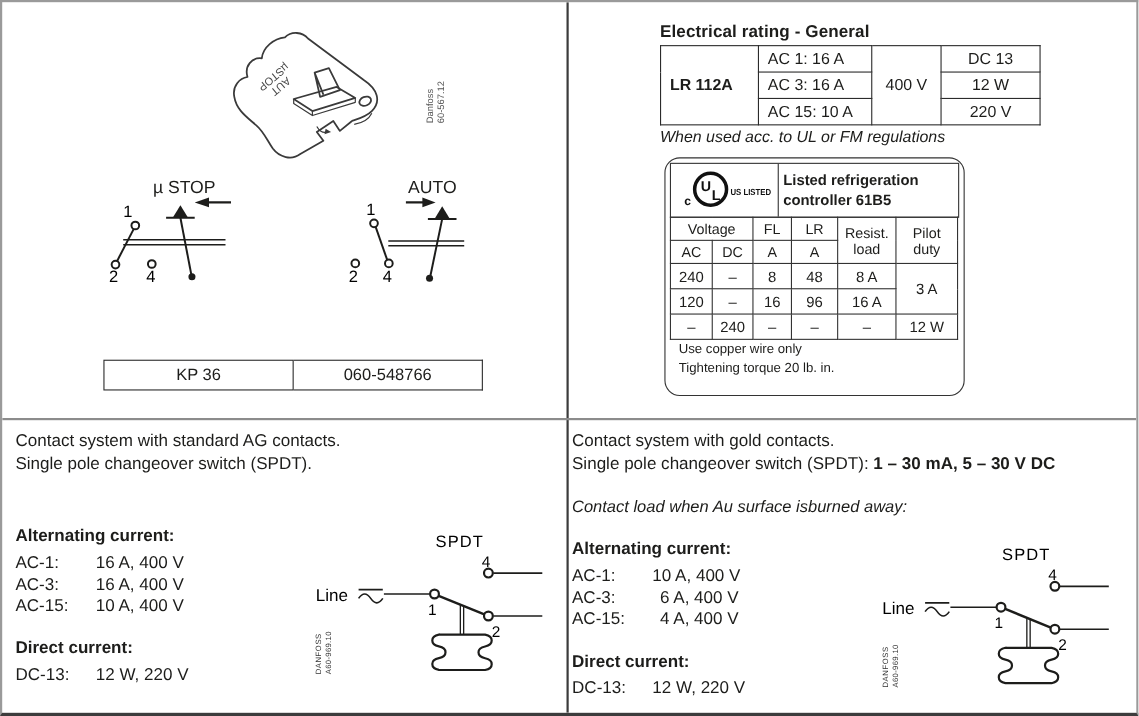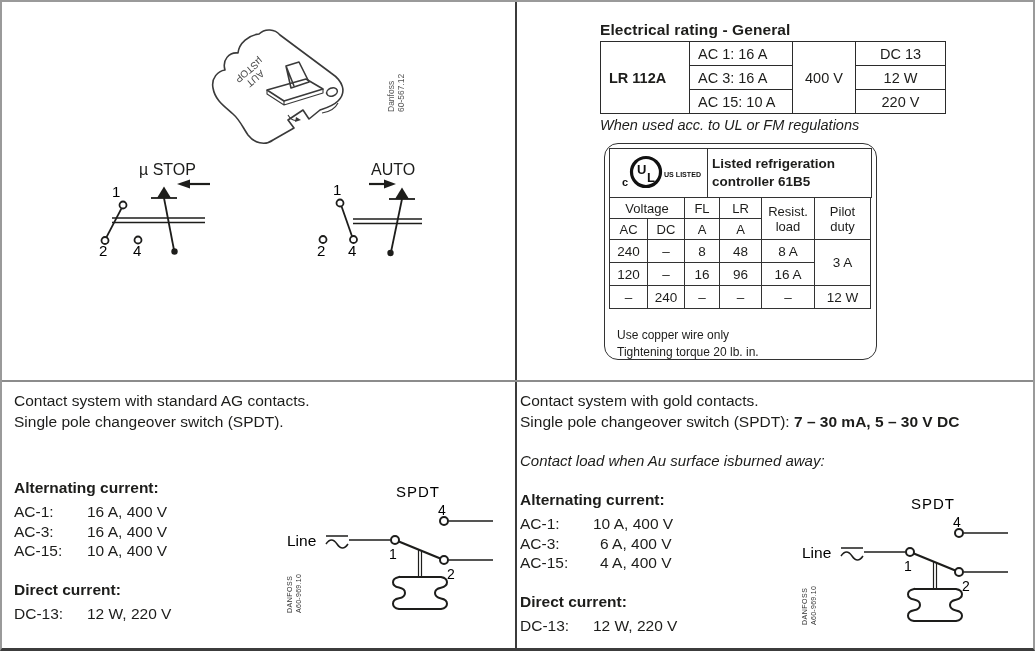--- a/index.html
+++ b/index.html
@@ -24,21 +24,21 @@
 
   
   .ul-box{box-sizing:border-box;width:273px;height:217px;border:1.6px solid #333;border-radius:14px;padding:4px;background:#fff}
   .ul-header{display:flex;border:1.1px solid #333;height:50px;box-sizing:border-box}
   .ul-logo-cell{width:97px;border-right:1.1px solid #333;display:flex;align-items:center;justify-content:center}
   .ul-title-cell{flex:1;display:flex;align-items:center;justify-content:center;text-align:left;font-weight:bold;font-size:13.5px;line-height:1.3;padding:0 4px}
   .ul-table{border-collapse:collapse;margin-top:-1px;table-layout:fixed;width:261px}
   .ul-table th,.ul-table td{border:1.1px solid #333;text-align:center;padding:0}
   .ul-table th{font-weight:normal;font-size:13px;height:20px}
   .ul-table td{font-size:13.5px;height:22px}
-  .ul-notes{margin-top:18px;padding-left:8px;font-size:12px;line-height:1.4}
+  .ul-notes{margin-top:0;padding-left:8px;font-size:12px;line-height:1.4}
 
   
   .para{font-size:15.5px;line-height:21px}
   .spec-title{font-weight:bold;font-size:15.5px;margin-bottom:5px}
   .spec-row{font-size:15.5px;line-height:19.5px}
   .spec-label{display:inline-block;width:73px}
   .dc-gap{margin-top:20px}
   svg text{font-family:"Liberation Sans",sans-serif}
 </style>
 </head>
@@ -99,20 +99,24 @@
     <circle cx="18" cy="82.5" r="3.5" fill="#fff" stroke="#1d1d1b" stroke-width="1.8"></circle>
     <text x="12" y="99" font-size="15">2</text>
     <line x1="48" y1="62" x2="117" y2="62" stroke="#1d1d1b" stroke-width="1.4"></line>
     <line x1="48" y1="66.5" x2="117" y2="66.5" stroke="#1d1d1b" stroke-width="1.4"></line>
     <line x1="84" y1="42" x2="110" y2="42" stroke="#1d1d1b" stroke-width="1.8"></line>
     <polygon points="97,30.5 90,42 104,42" fill="#1d1d1b"></polygon>
     <line x1="97" y1="42" x2="86" y2="95" stroke="#1d1d1b" stroke-width="1.8"></line>
     <circle cx="85.5" cy="96" r="3.2" fill="#1d1d1b"></circle>
   </svg>
 
+  <div class="abs" style="left:92px;top:325px;display:flex">
+    <div style="width:171px;height:26px;border:1.2px solid #2b2b2b;text-align:center;line-height:26px;font-size:15px">KP 36</div>
+    <div style="width:171px;height:26px;border:1.2px solid #2b2b2b;border-left:none;text-align:center;line-height:26px;font-size:15px">060-548766</div>
+  </div>
 
   <div class="abs section-title" style="left:598px;top:19px">Electrical rating - General</div>
 
   <table class="rating-table abs" style="left:598px;top:39px">
     <colgroup>
         <col style="width:89px">
         <col style="width:103px">
         <col style="width:63px">
         <col style="width:90px">
       </colgroup>
@@ -245,21 +249,21 @@
     <line x1="136.5" y1="70" x2="136.5" y2="97" stroke="#1d1d1b" stroke-width="1.2"></line>
     <line x1="139.5" y1="71" x2="139.5" y2="97" stroke="#1d1d1b" stroke-width="1.2"></line>
     <path d="M117,97 L159,97 c8,1.5 8,9.2 0,10.7 c-8,1.5 -8,9.2 0,10.7 c8,1.5 8,9.2 0,10.7 L117,129 c-8,-1.5 -8,-9.2 0,-10.7 c8,-1.5 8,-9.2 0,-10.7 c-8,-1.5 -8,-9.2 0,-10.7 Z" fill="none" stroke="#1d1d1b" stroke-width="2"></path>
     <text transform="rotate(-90)" x="-133" y="10" font-size="7" fill="#333" letter-spacing=".5">DANFOSS</text>
     <text transform="rotate(-90)" x="-133" y="19" font-size="7" fill="#333" letter-spacing=".3">A60-969.10</text>
   </svg>
 
   <div class="abs para" style="left:518px;top:388px">
     <div>Contact system with gold contacts.</div>
     <div>
-      <span>Single pole changeover switch (SPDT): </span><span style="font-weight:bold">7 – 30 mA, 5 – 30 V DC</span>
+      <span>Single pole changeover switch (SPDT): </span><span style="font-weight:bold">1 – 30 mA, 5 – 30 V DC</span>
     </div>
   </div>
 
   <div class="abs italic-note" style="left:518px;top:450px;font-size:15px">Contact load when Au surface isburned away:</div>
 
   <div class="abs" style="left:518px;top:489px">
     <div class="spec-title">Alternating current:</div>
     <div class="spec-row">
       <span class="spec-label">AC-1:</span><span>10 A, 400 V</span>
     </div>

